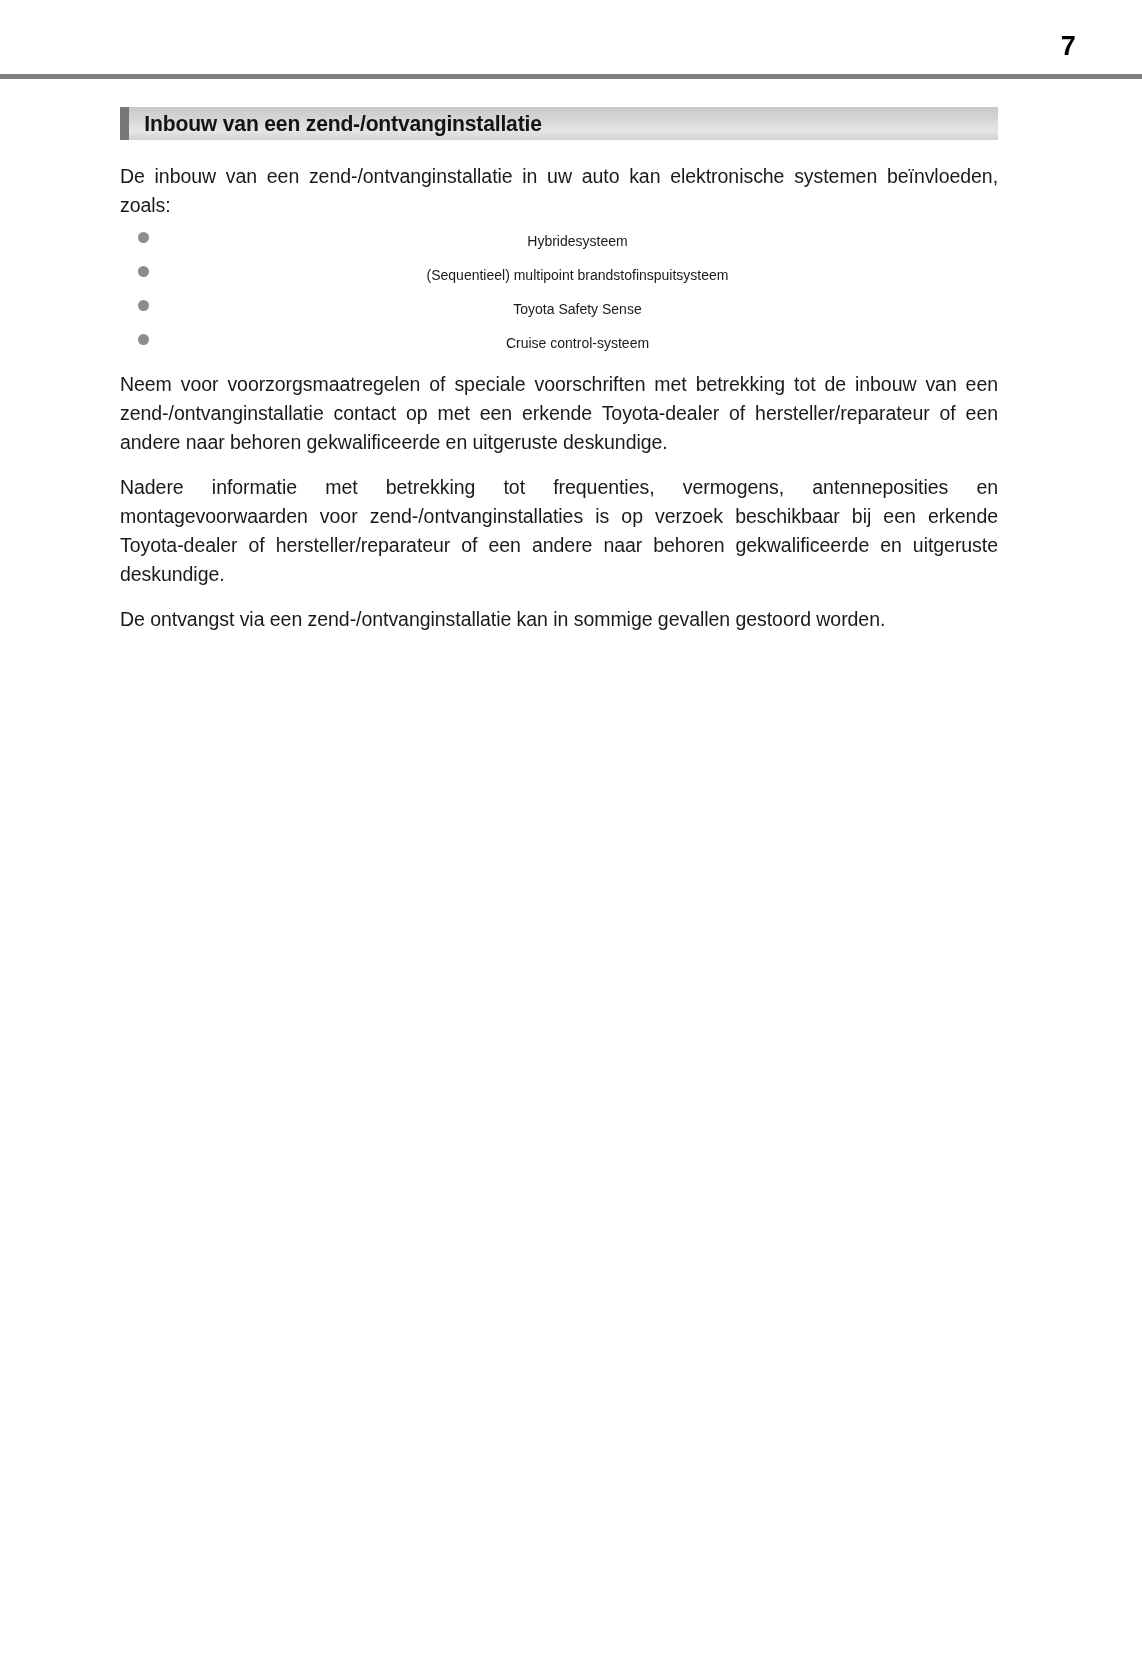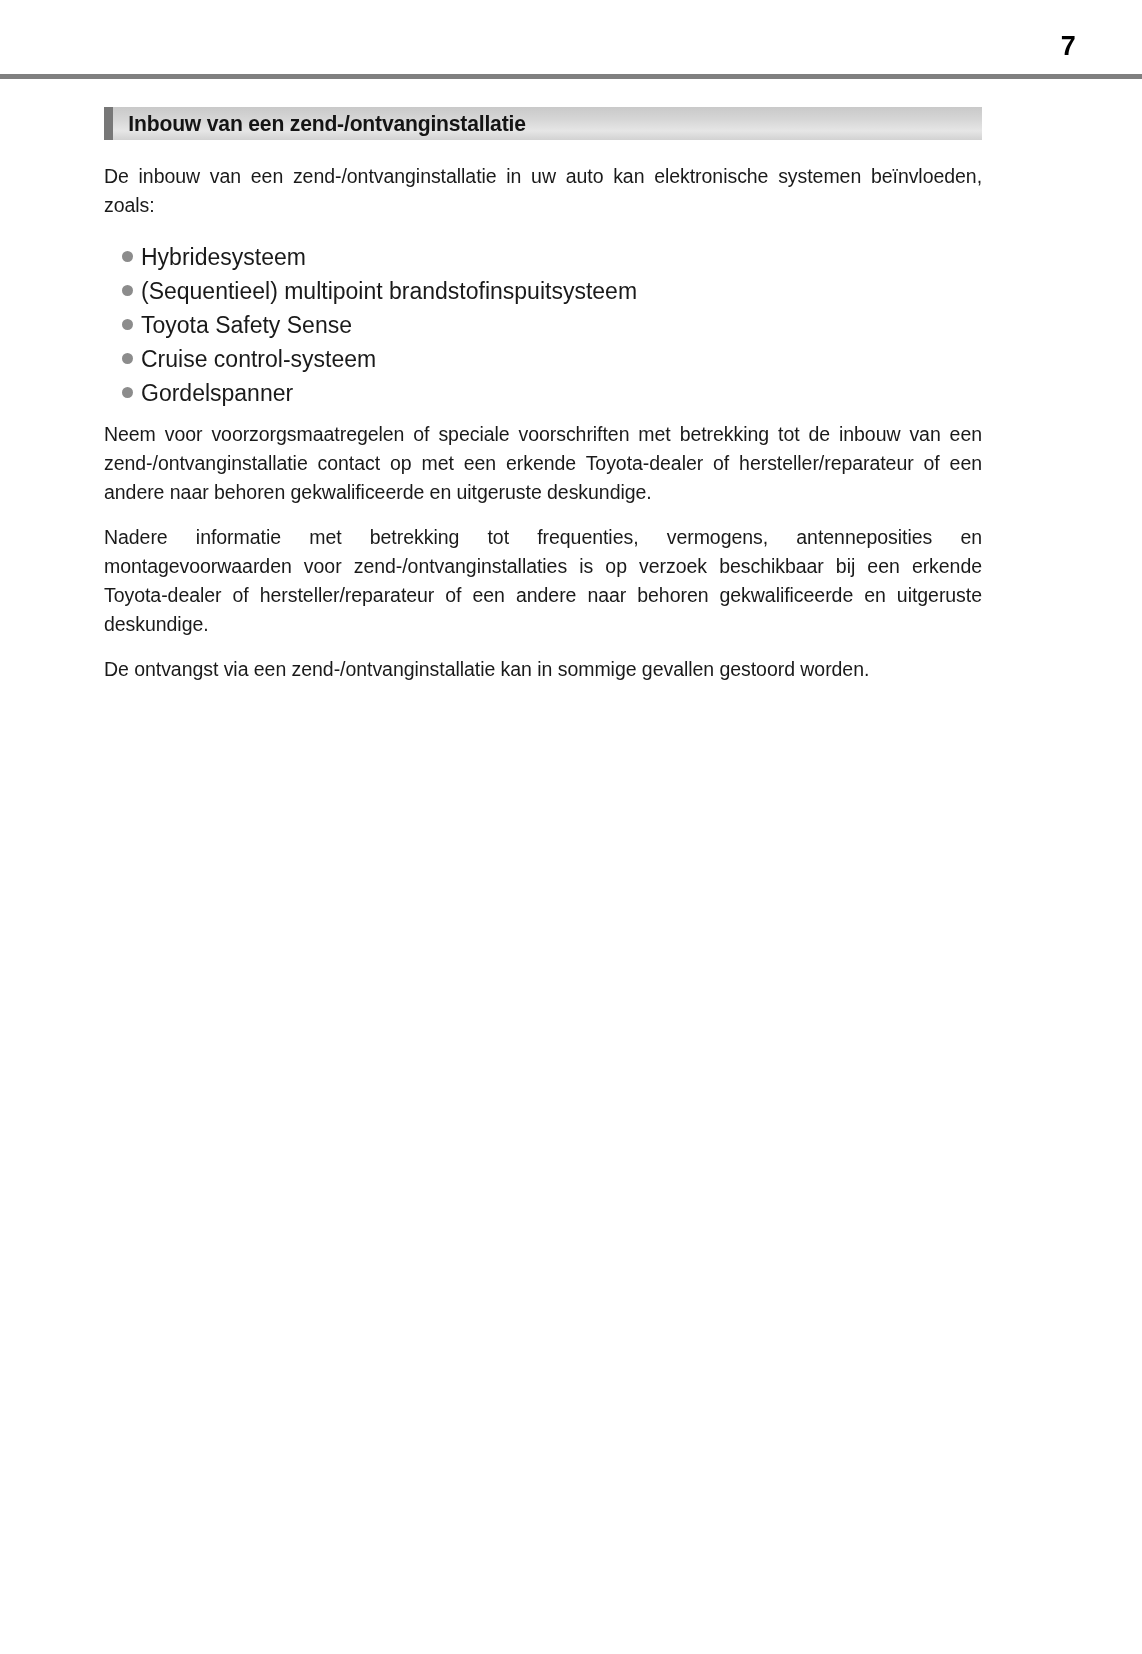--- a/index.html
+++ b/index.html
@@ -48,21 +48,21 @@
     left: 0;
     right: 0;
     top: 74px;
     height: 5px;
     background: #808080;
   }
 
   
   .content {
     position: absolute;
-    left: 104px;
+    left: 120px;
     top: 107px;
     width: 878px;
   }
 
   
   .section-bar {
     display: flex;
     align-items: stretch;
     height: 33px;
     margin-bottom: 22px;
@@ -92,36 +92,37 @@
     font-size: 19.5px;
     line-height: 29px;
     text-align: justify;
     text-justify: inter-word;
     color: #1a1a1a;
     margin: 0 0 16px 0;
     letter-spacing: -0.05px;
     hyphens: none;
   }
   .para.tight {
-    margin-bottom: 20px;
+    margin-bottom: 4px;
   }
 
   
   .bullet-list {
     list-style: none;
     margin: 0 0 10px 0;
     padding: 0;
   }
   .bullet-item {
     display: flex;
     align-items: baseline;
-    font-size: 23px;
+    font-size: 14px;
     line-height: 34px;
     color: #1a1a1a;
     padding-left: 18px;
+    text-align: center;
   }
   .bullet-dot {
     flex: 0 0 auto;
     width: 11px;
     height: 11px;
     border-radius: 50%;
     background: #8c8c8c;
     margin-right: 8px;
     position: relative;
     top: -3px;
@@ -159,24 +160,20 @@
         <span class="bullet-label">(Sequentieel) multipoint brandstofinspuitsysteem</span>
       </li>
       <li class="bullet-item">
         <span class="bullet-dot"></span>
         <span class="bullet-label">Toyota Safety Sense</span>
       </li>
       <li class="bullet-item">
         <span class="bullet-dot"></span>
         <span class="bullet-label">Cruise control-systeem</span>
       </li>
-      <li class="bullet-item">
-        <span class="bullet-dot"></span>
-        <span class="bullet-label">Gordelspanner</span>
-      </li>
     </ul>
 
     <p class="para">Neem voor voorzorgsmaatregelen of speciale voorschriften met betrekking tot de inbouw van een zend-/ontvanginstallatie contact op met een erkende Toyota-dealer of hersteller/reparateur of een andere naar behoren gekwalificeerde en uitgeruste deskundige.</p>
 
     <p class="para">Nadere informatie met betrekking tot frequenties, vermogens, antenneposities en montagevoorwaarden voor zend-/ontvanginstallaties is op verzoek beschikbaar bij een erkende Toyota-dealer of hersteller/reparateur of een andere naar behoren gekwalificeerde en uitgeruste deskundige.</p>
 
 
     <p class="para">De ontvangst via een zend-/ontvanginstallatie kan in sommige gevallen gestoord worden.</p>
 
   </div>

